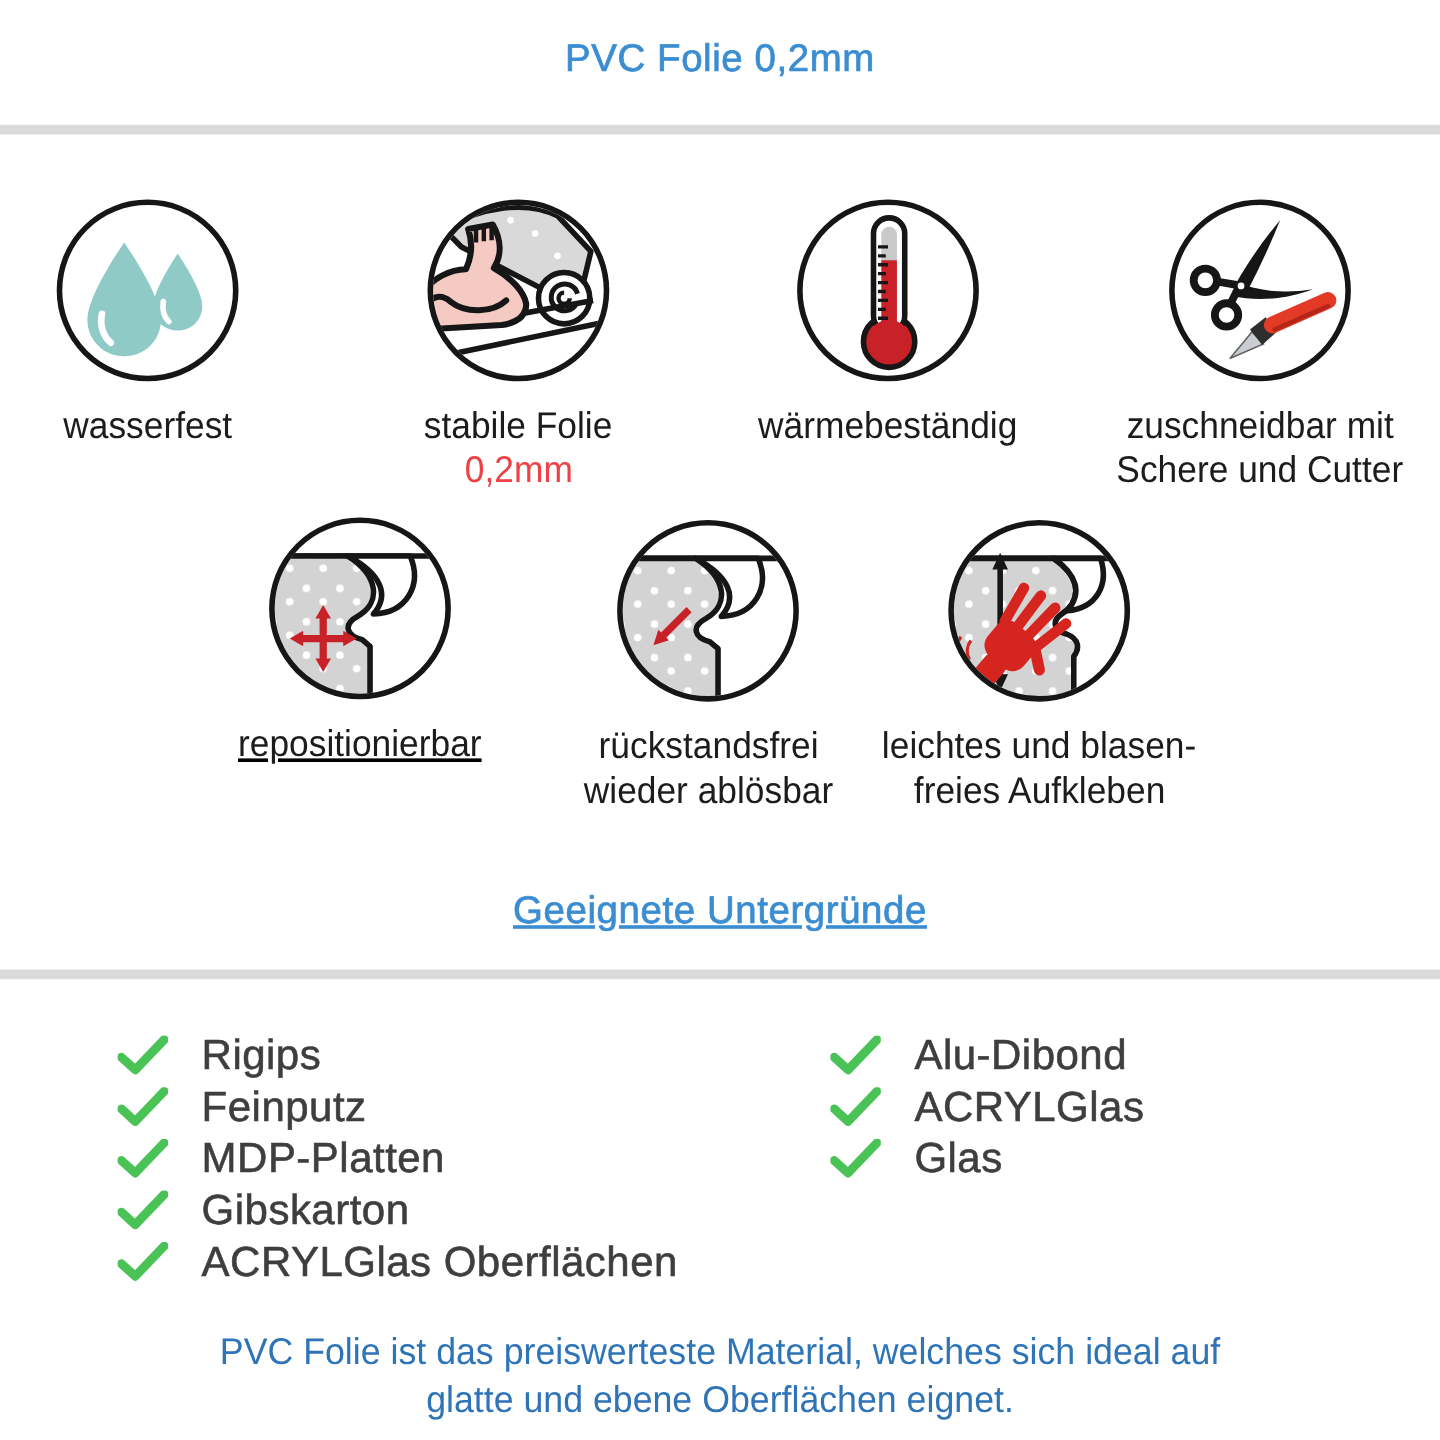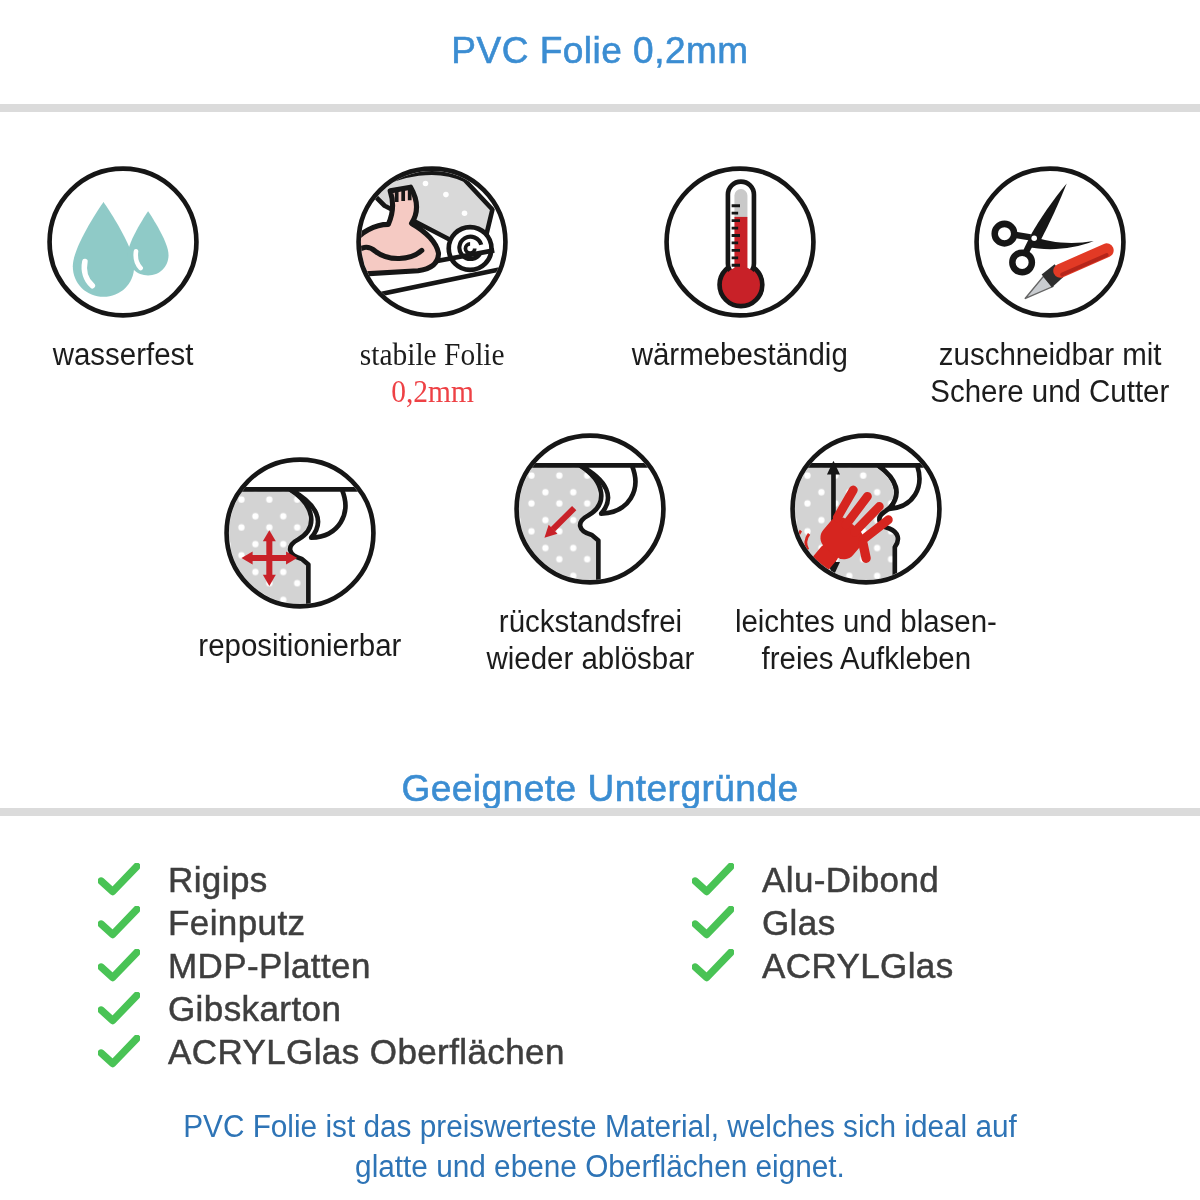--- a/index.html
+++ b/index.html
@@ -2,25 +2,25 @@
 <html><head>
 <meta charset="utf-8">
 <style>
   html,body { margin:0; padding:0; background:#fff; }
   .canvas {
     position:relative; width:1200px; height:1200px; background:#ffffff;
     font-family:"Liberation Sans", sans-serif; overflow:hidden;
   }
   .h1 {
     position:absolute; left:0; right:0; text-align:center;
-    font-size:37px; color:#3b8dd2; letter-spacing:.5px;
+    font-size:32px; color:#3b8dd2; letter-spacing:.5px;
     -webkit-text-stroke:.6px #3b8dd2;
   }
   #main-title { top:30px; }
-  #surfaces-title { top:768px; }
+  #surfaces-title { top:740px;text-decoration:underline; }
   .divider { position:absolute; left:0; width:1200px; height:8px; background:#dbdbdb; }
   #divider-top { top:104px; }
   #divider-mid { top:808px; }
 
   .feature { position:absolute; width:320px; display:flex; flex-direction:column; align-items:center; }
   .fcircle { width:158px; height:158px; display:block; }
   .flabel {
     margin-top:15px; font-size:31px; line-height:37px; color:#1c1c1c;
     text-align:center; transform:scaleX(.95); transform-origin:center; white-space:nowrap;
   }
@@ -55,21 +55,21 @@
     <svg class="fcircle" viewBox="0 0 170 170">
       <circle cx="85" cy="85" r="79" fill="#fff" stroke="#161616" stroke-width="5"></circle>
       <path d="M64,42 C64,42 31,89 31,111 C31,130 46,144 64,144 C82,144 97,130 97,111 C97,89 64,42 64,42 Z" fill="#8fcac7"></path>
       <path d="M44,106 C42,116 45,126 52,132" stroke="#fff" stroke-width="6" fill="none" stroke-linecap="round"></path>
       <path d="M112,52 C112,52 90,84 90,99 C90,112 100,121 112,121 C124,121 134,112 134,99 C134,84 112,52 112,52 Z" fill="#8fcac7"></path>
       <path d="M99,95 C98,102 100,109 104,113" stroke="#fff" stroke-width="5" fill="none" stroke-linecap="round"></path>
     </svg>
     <div class="flabel">wasserfest</div>
   </div>
 
-  <div class="feature" style="left:272px; top:163px;font-family:Liberation Serif, serif;">
+  <div class="feature" style="left:272px; top:163px;">
     <svg class="fcircle" viewBox="0 0 170 170">
       <defs>
           <clipPath id="c2">
             <circle cx="85" cy="85" r="76.5"></circle>
           </clipPath>
         </defs>
       <circle cx="85" cy="85" r="79" fill="#fff"></circle>
       <g clip-path="url(#c2)">
         <path d="M18,30 C50,10 92,4 120,18 L150,50 L138,100 L34,46 Z" fill="#d9d9d9" stroke="#161616" stroke-width="5" stroke-linejoin="round"></path>
         <circle cx="78" cy="22" r="3" fill="#fff"></circle>
@@ -116,21 +116,21 @@
       <circle cx="68" cy="81" r="3" fill="#fff"></circle>
       <polygon points="58,146 78,122 88,133" fill="#c9ccd0" stroke="#666" stroke-width="1.5"></polygon>
       <polygon points="76,120 90,109 100,122 87,134" fill="#2e2e2e"></polygon>
       <path d="M96,116 L146,94" stroke="#e23a25" stroke-width="15" stroke-linecap="round"></path>
       <path d="M98,120 L146,99" stroke="#b5251a" stroke-width="4" stroke-linecap="round"></path>
     </svg>
     <div class="flabel">zuschneidbar mit</div>
     <div class="flabel" style="margin-top:0;">Schere und Cutter</div>
   </div>
 
-  <div class="feature" style="left:140px; top:454px;">
+  <div class="feature" style="left:140px; top:428px;text-decoration:underline;">
     <svg class="fcircle" viewBox="0 0 170 170">
       <defs>
         <clipPath id="c5">
             <circle cx="85" cy="85" r="76.5"></circle>
           </clipPath>
         <pattern id="dots5" width="30" height="30" patternUnits="userSpaceOnUse">
           <rect width="30" height="30" fill="#d3d3d3"></rect>
           <circle cx="7" cy="7" r="3.4" fill="#fff"></circle>
             <circle cx="22" cy="19" r="3.4" fill="#fff"></circle>
         </pattern>
@@ -257,27 +257,27 @@
     <div class="surf-row">
       <svg class="check" viewBox="0 0 40 32">
           <polyline points="3,17 14,27 37,3" fill="none" stroke="#49c355" stroke-width="7" stroke-linecap="round" stroke-linejoin="round"></polyline>
         </svg>
       <span>Alu-Dibond</span>
     </div>
     <div class="surf-row">
       <svg class="check" viewBox="0 0 40 32">
           <polyline points="3,17 14,27 37,3" fill="none" stroke="#49c355" stroke-width="7" stroke-linecap="round" stroke-linejoin="round"></polyline>
         </svg>
+      <span>ACRYLGlas</span>
+    </div>
+    <div class="surf-row">
+      <svg class="check" viewBox="0 0 40 32">
+          <polyline points="3,17 14,27 37,3" fill="none" stroke="#49c355" stroke-width="7" stroke-linecap="round" stroke-linejoin="round"></polyline>
+        </svg>
       <span>Glas</span>
-    </div>
-    <div class="surf-row">
-      <svg class="check" viewBox="0 0 40 32">
-          <polyline points="3,17 14,27 37,3" fill="none" stroke="#49c355" stroke-width="7" stroke-linecap="round" stroke-linejoin="round"></polyline>
-        </svg>
-      <span>ACRYLGlas</span>
     </div>
   </div>
 
   <div class="footer">
     <div>PVC Folie ist das preiswerteste Material, welches sich ideal auf</div>
     <div>glatte und ebene Oberflächen eignet.</div>
   </div>
 
 </div>
 

